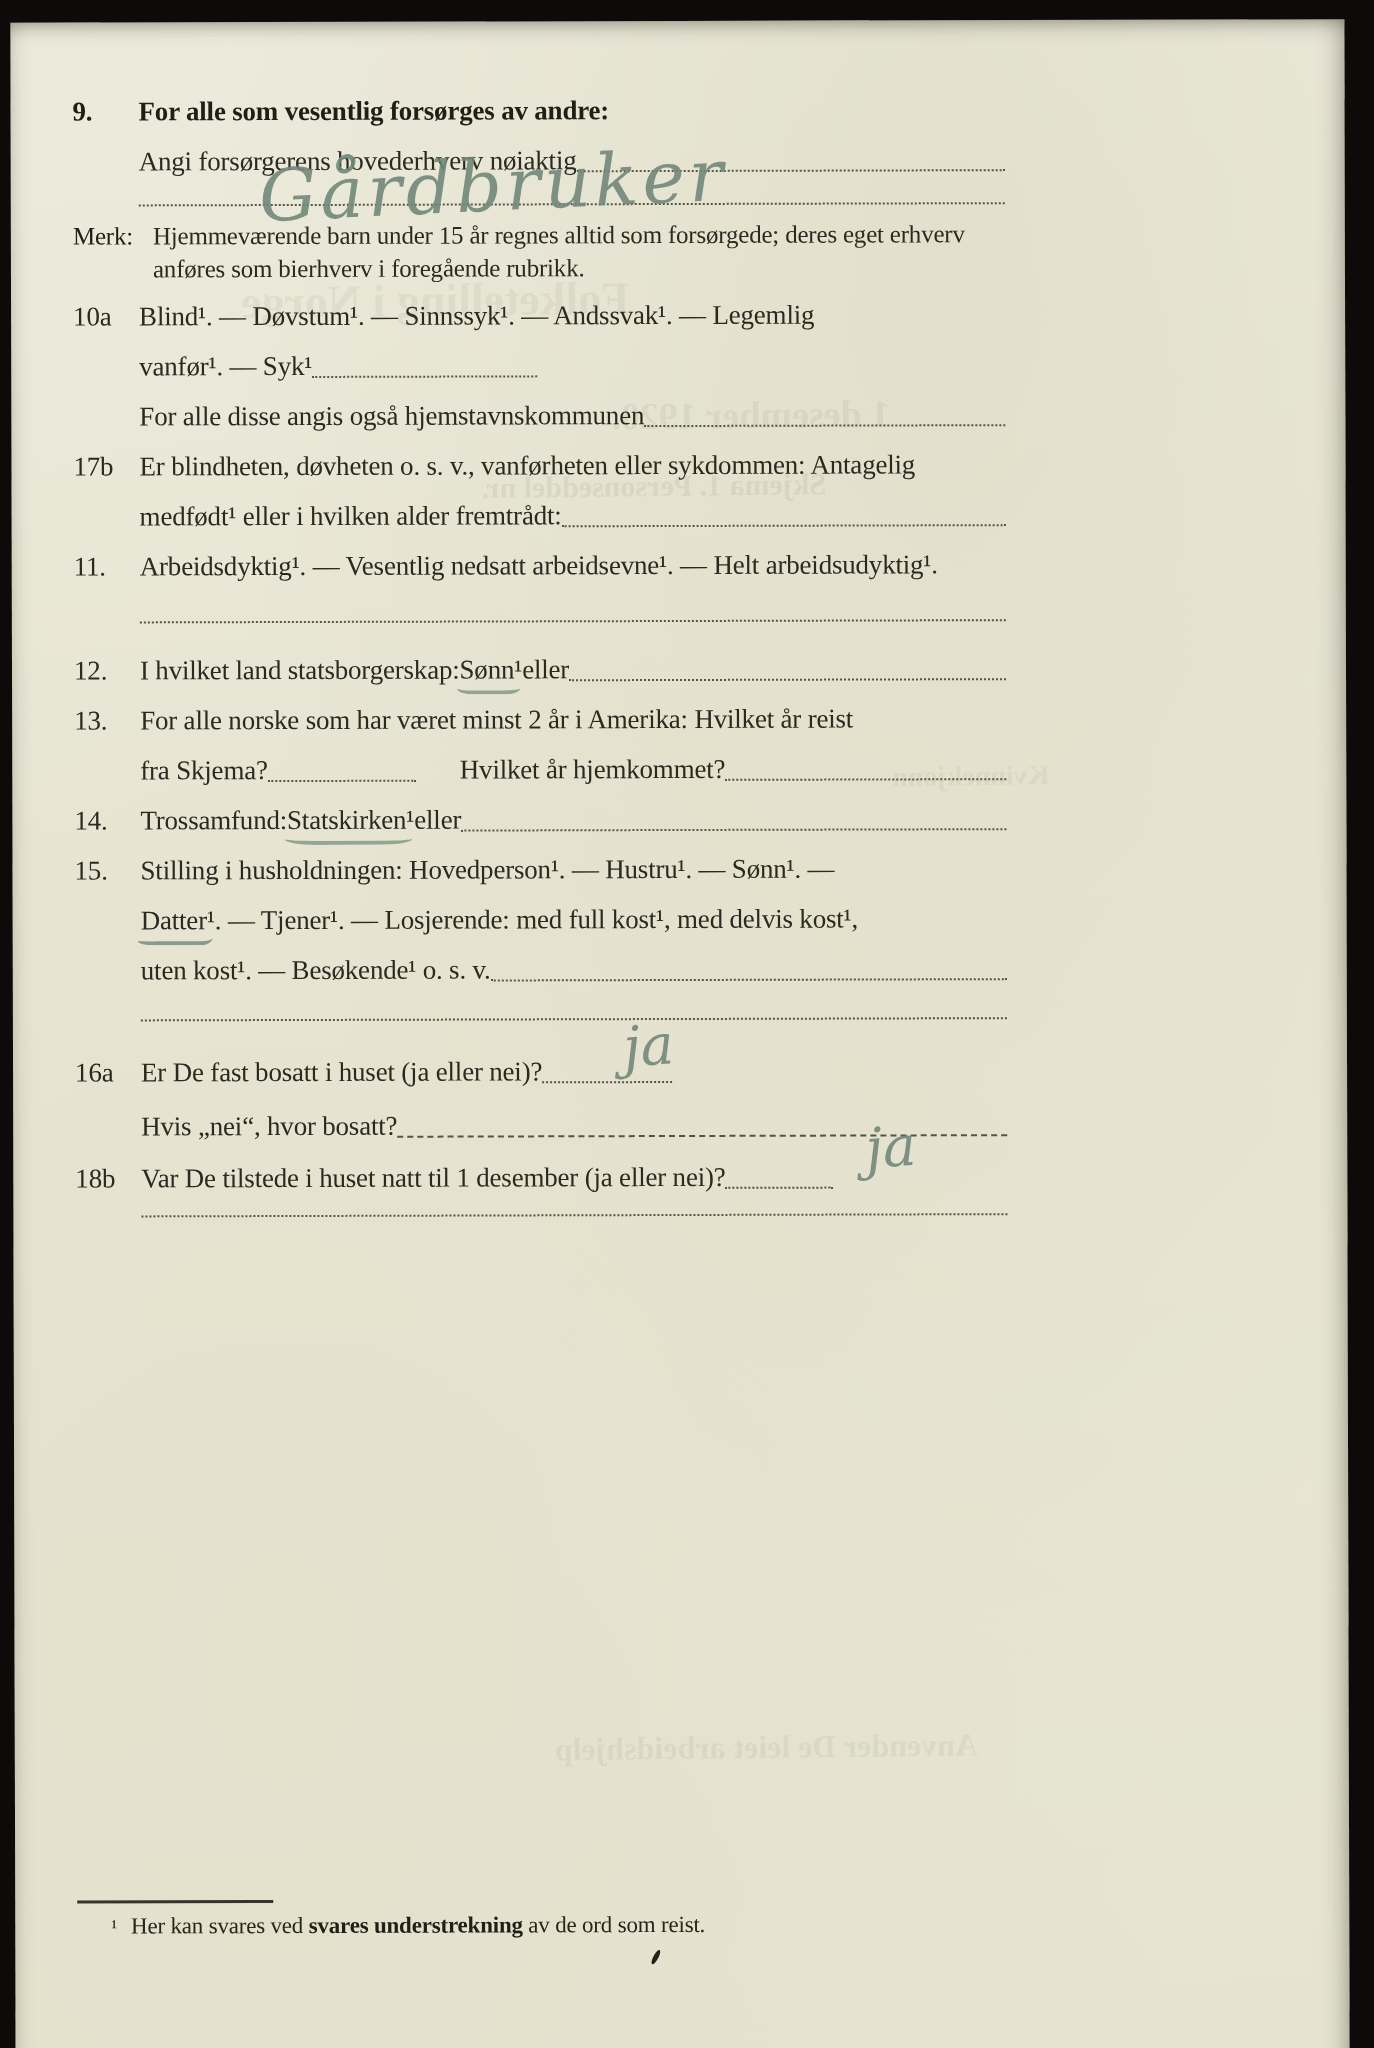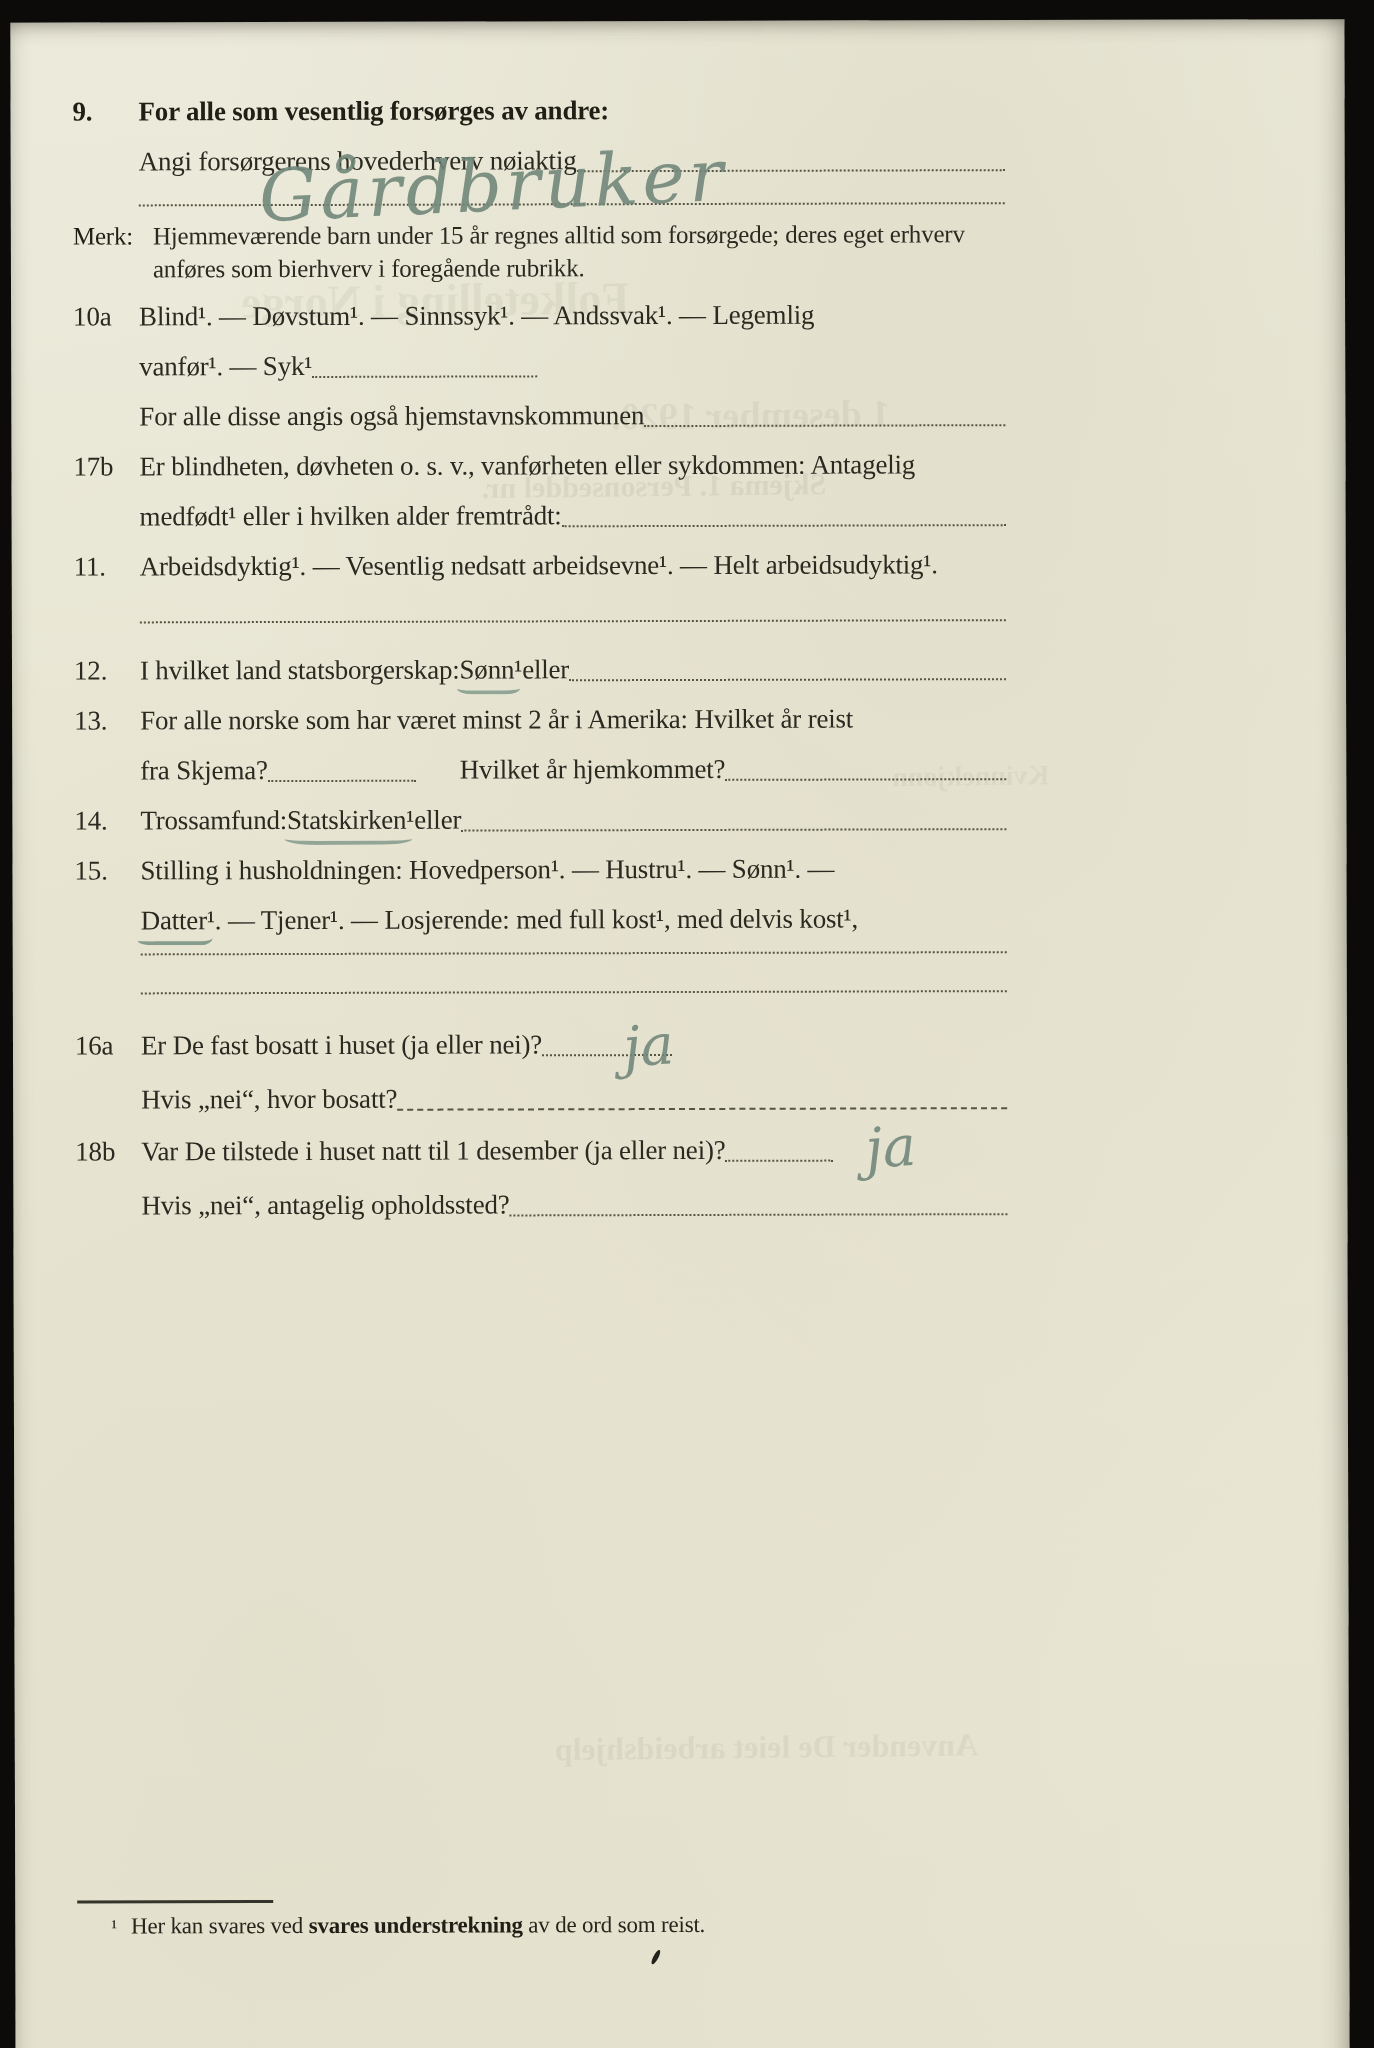--- a/index.html
+++ b/index.html
@@ -163,41 +163,41 @@
 
     <div class="row" style="margin-top:16px">
       <span class="num">15.</span>
       <span>Stilling i husholdningen:  Hovedperson¹.  —  Hustru¹.  —  Sønn¹.  —</span>
     </div>
     <div class="row indent" style="margin-top:16px">
       <span class="pencil-underline wavy">Datter¹</span>
       <span>.  —  Tjener¹.  —  Losjerende:  med full kost¹, med delvis kost¹,</span>
     </div>
     <div class="row indent" style="margin-top:16px">
+      <span>uten kost¹.  —  Besøkende¹  o. s. v.</span>
       <span class="fill"></span>
     </div>
     <div class="sep" style="margin-top:22px"></div>
 
     <div class="row" style="margin-top:34px">
       <span class="num">16a</span>
       <span>Er De fast bosatt i huset (ja eller nei)?</span>
       <span class="fill-short" style="width:130px"></span>
     </div>
     <div class="row indent" style="margin-top:20px">
       <span>Hvis „nei“, hvor bosatt?</span>
       <span class="fill dashed"></span>
     </div>
 
     <div class="row" style="margin-top:18px">
       <span class="num">18b</span>
       <span>Var De tilstede i huset natt til 1 desember (ja eller nei)?</span>
       <span class="fill-short" style="width:108px"></span>
     </div>
     <div class="row indent" style="margin-top:20px">
-      <span>Hvis „nei“, antagelig opholdssted?</span>
       <span class="fill"></span>
     </div>
 
   </div>
 
   <div class="hand hand-occupation">Gårdbruker</div>
   <div class="hand hand-ja-16a">ja</div>
   <div class="hand hand-ja-16b">ja</div>
 
   <div class="footer">

